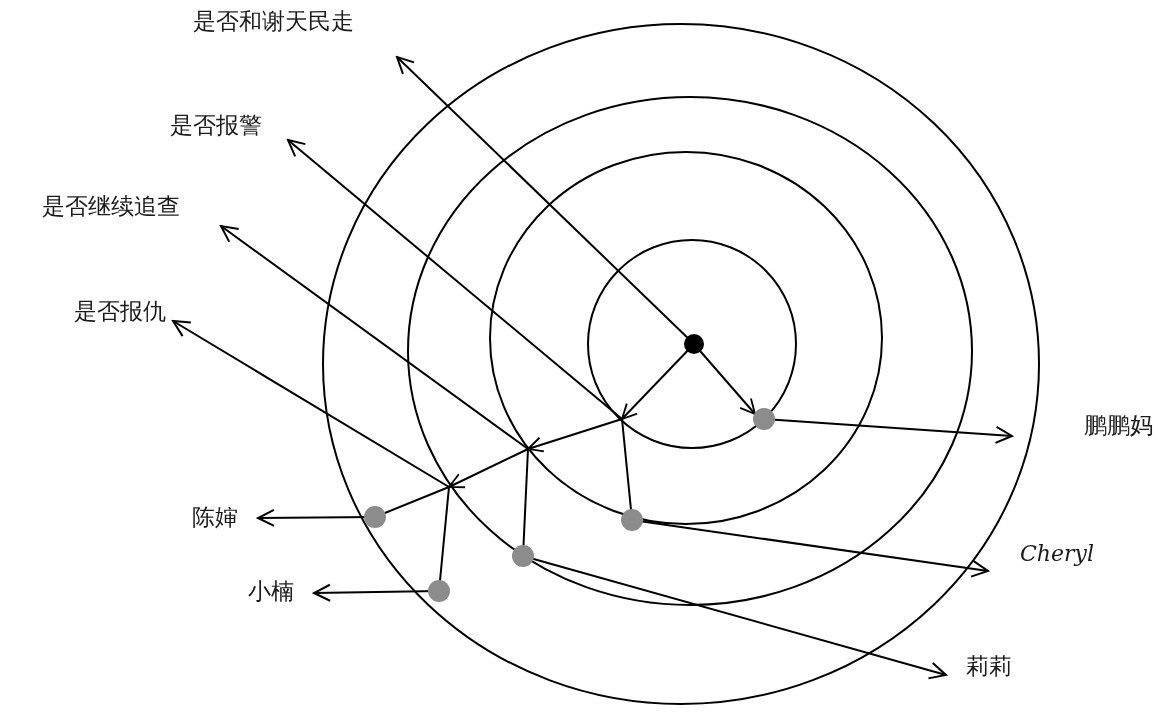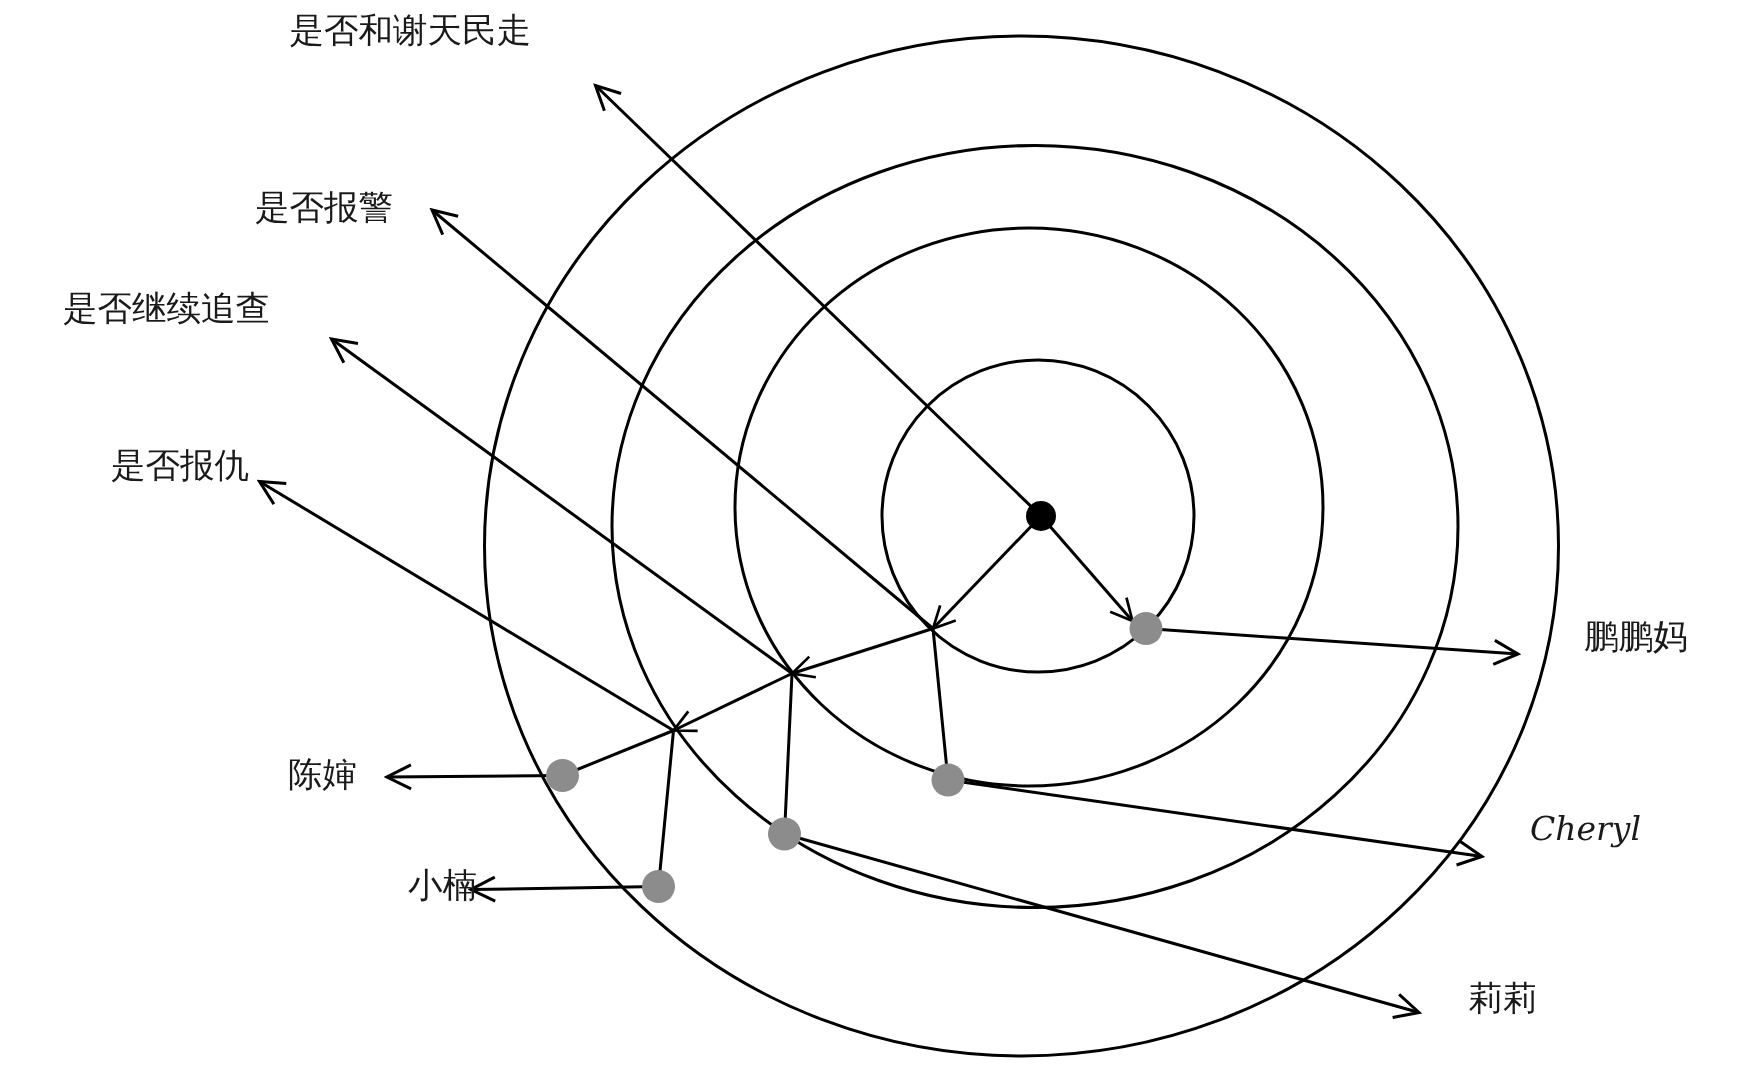--- a/index.html
+++ b/index.html
@@ -59,23 +59,23 @@
       <circle cx="764" cy="419" r="11" fill="#8c8c8c"></circle>
       <circle cx="632" cy="520" r="11" fill="#8c8c8c"></circle>
       <circle cx="523" cy="556" r="11" fill="#8c8c8c"></circle>
       <circle cx="375" cy="517" r="11" fill="#8c8c8c"></circle>
       <circle cx="439" cy="591" r="11" fill="#8c8c8c"></circle>
     </g>
   </svg>
 
   
   <div class="lbl" style="left:193px; top:10px;">是否和谢天民走</div>
-  <div class="lbl" style="left:170px; top:128px;text-align:right;">是否报警</div>
+  <div class="lbl" style="left:170px; top:114px;text-align:right;">是否报警</div>
   <div class="lbl" style="left:42px; top:195px;">是否继续追查</div>
   <div class="lbl" style="left:74px; top:300px;">是否报仇</div>
 
   
-  <div class="lbl" style="left:1056px; top:414px;">鹏鹏妈</div>
+  <div class="lbl" style="left:1084px; top:414px;">鹏鹏妈</div>
   <div class="lbl latin" style="left:1020px; top:543px;font-style:italic;">Cheryl</div>
-  <div class="lbl" style="left:966px; top:655px;margin-left:13px;">莉莉</div>
+  <div class="lbl" style="left:966px; top:655px;">莉莉</div>
   <div class="lbl" style="left:192px; top:506px;">陈婶</div>
-  <div class="lbl" style="left:248px; top:580px;margin-left:24px;">小楠</div>
+  <div class="lbl" style="left:248px; top:580px;">小楠</div>
 </div>
 
 </body></html>

